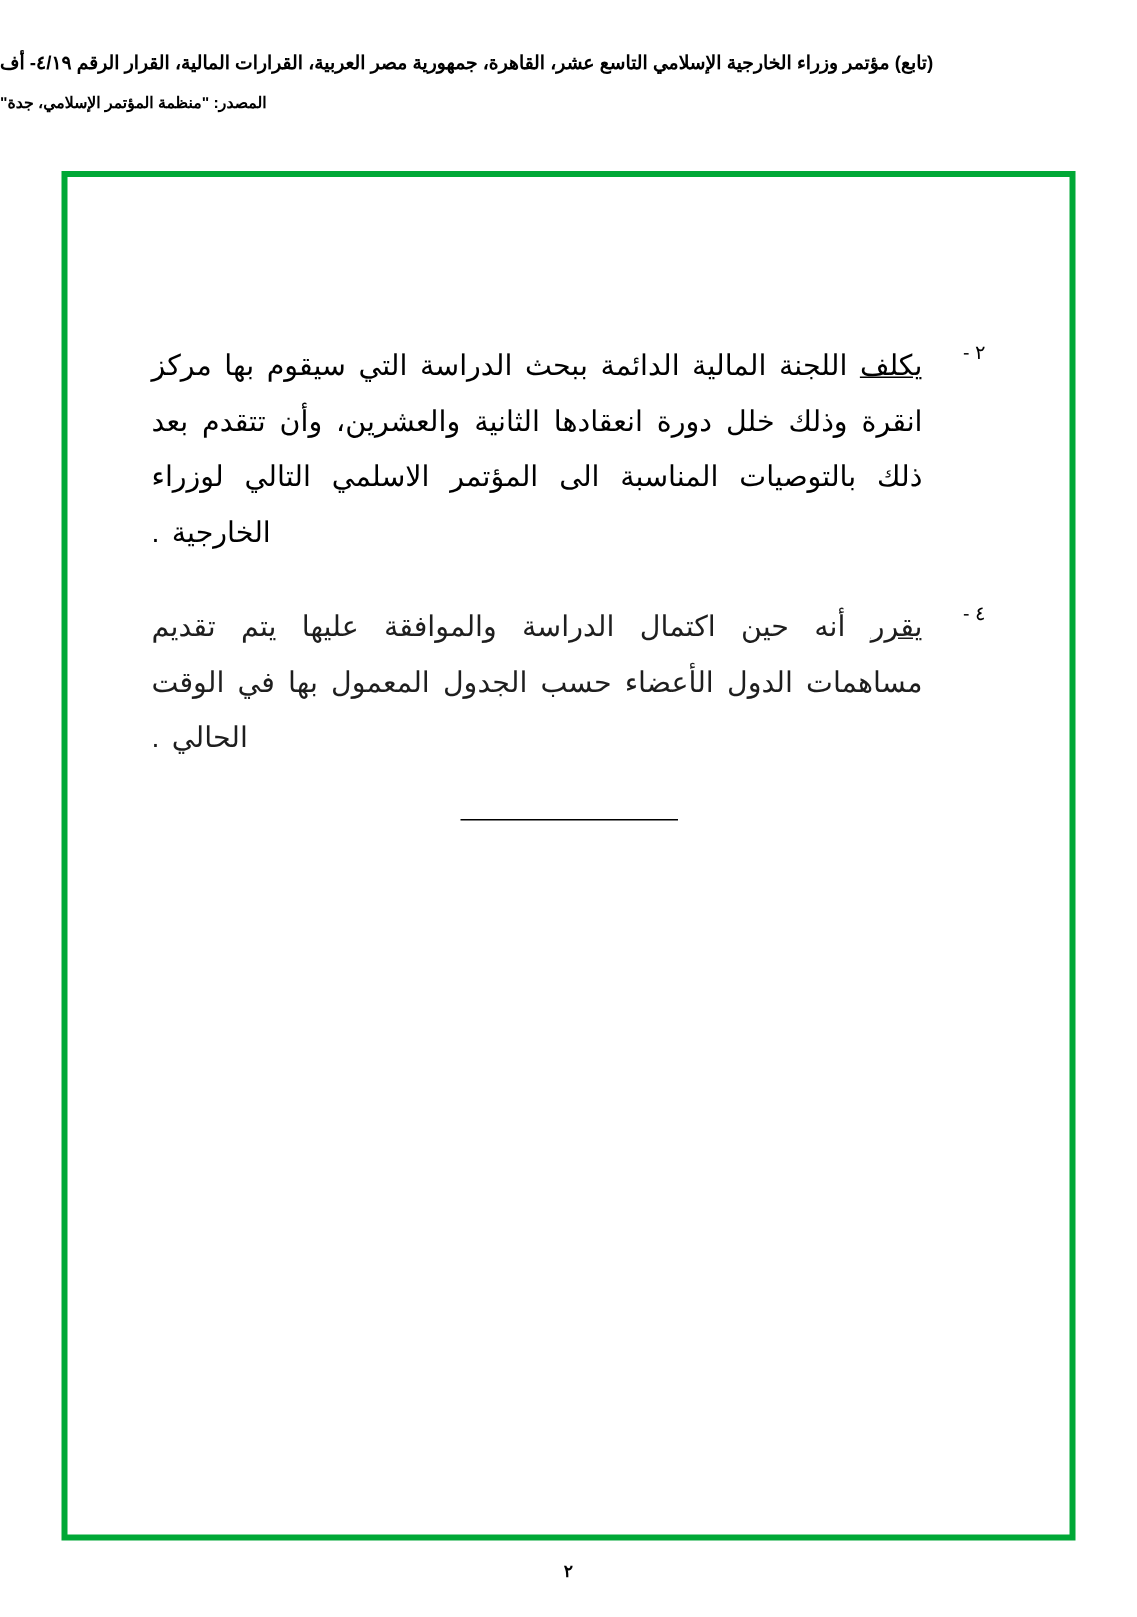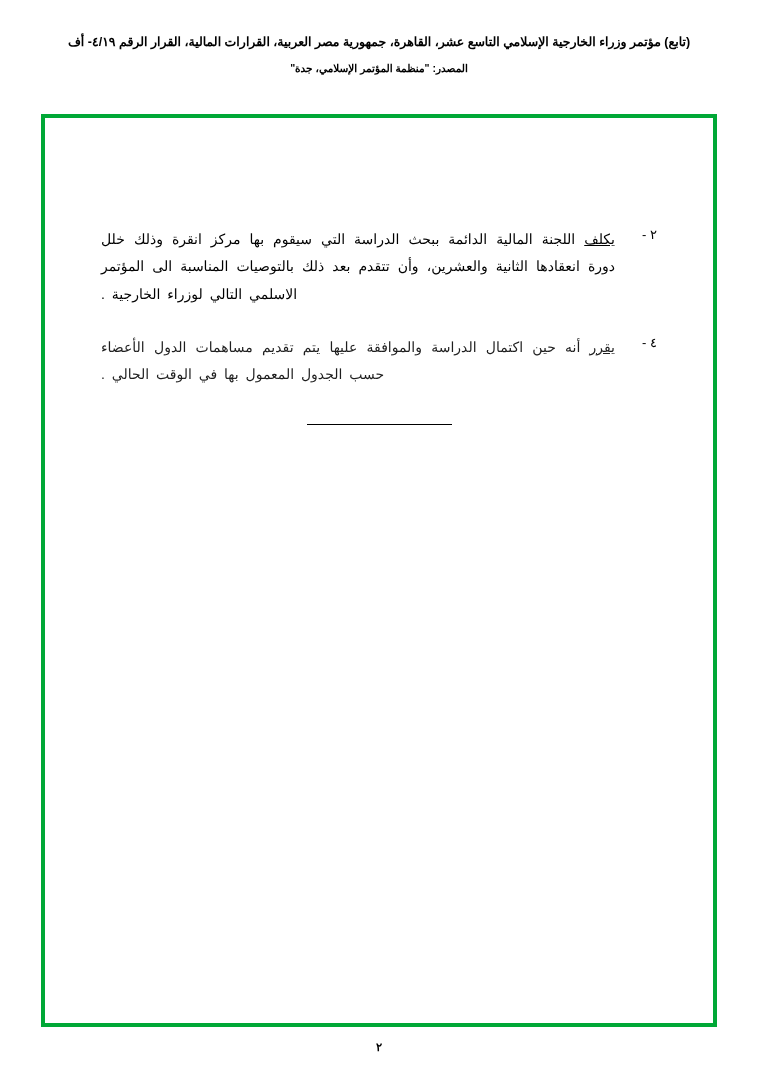--- a/index.html
+++ b/index.html
@@ -22,21 +22,21 @@
     width: 758px;
     height: 1078px;
   }
 
   
   .header {
     position: absolute;
     top: 34px;
     left: 0;
     right: 0;
-    text-align: center;
+    text-align: left;
   }
   .header-line-1 {
     font-size: 12.5px;
     font-weight: bold;
     letter-spacing: 0px;
     line-height: 1.4;
     direction: rtl;
   }
   .header-line-2 {
     margin-top: 10px;
@@ -75,21 +75,21 @@
     flex: 0 0 42px;
     font-size: 13px;
     font-weight: normal;
     padding-top: 1px;
     text-align: right;
     letter-spacing: 1px;
     white-space: nowrap;
   }
   .clause-text {
     flex: 1 1 auto;
-    font-size: 14px;
+    font-size: 19px;
     line-height: 1.95;
     text-align: justify;
     text-align-last: left;
     letter-spacing: 1.4px;
     word-spacing: 3px;
     direction: rtl;
   }
   .clause-text .lead {
     text-decoration: underline;
   }

